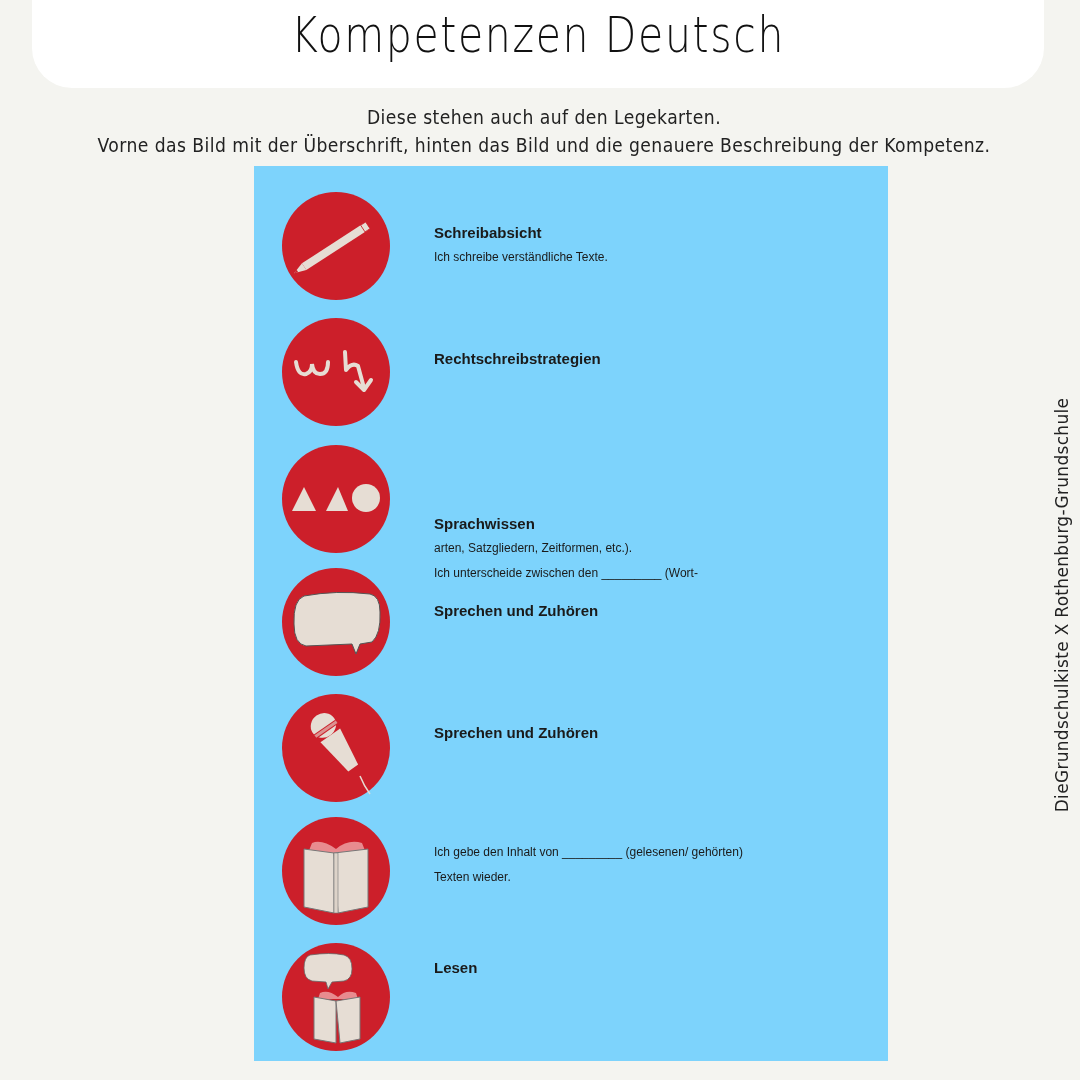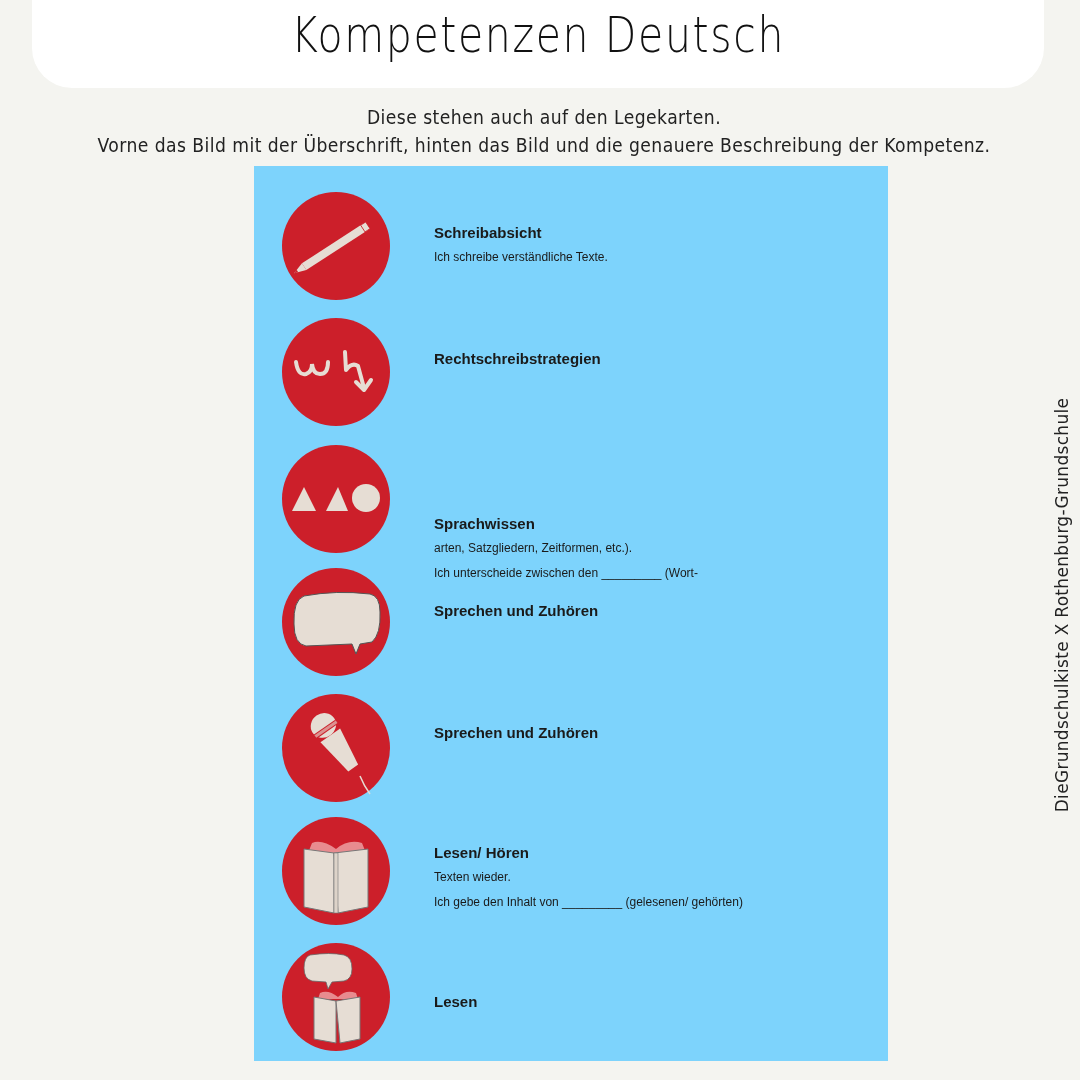--- a/index.html
+++ b/index.html
@@ -140,35 +140,34 @@
   <div class="item" style="top:651px;">
     <div class="circle" style="top:0;">
       <svg viewBox="0 0 108 108">
         <path d="M30 26 Q40 22 54 32 Q66 22 80 26 L84 36 L26 36 Z" fill="#e88b8f"></path>
         <polygon points="22,32 52,36 52,96 22,90" fill="#e6ddd4" stroke="#777" stroke-width="1"></polygon>
         <polygon points="52,36 86,32 86,90 56,96" fill="#e6ddd4" stroke="#777" stroke-width="1"></polygon>
         <rect x="52" y="36" width="4" height="60" fill="#ddd3c9" stroke="#777" stroke-width="0.6"></rect>
       </svg>
     </div>
     <div class="text" style="top:23px;">
-      <span class="item-title">Lesen/ Hören</span>
+      <span class="item-desc">Ich gebe den Inhalt von _________ (gelesenen/ gehörten)</span>
       <span class="item-desc">Texten wieder.</span>
-      <span class="item-desc">Ich gebe den Inhalt von _________ (gelesenen/ gehörten)</span>
     </div>
   </div>
 
   <div class="item" style="top:777px;">
     <div class="circle" style="top:0;">
       <svg viewBox="0 0 108 108">
         <path d="M28 12 Q48 9 62 12 Q70 14 70 26 Q70 36 62 38 L50 39 L46 46 L44 39 L30 38 Q22 36 22 25 Q22 14 28 12 Z" fill="#e6ddd4" stroke="#666" stroke-width="0.8"></path>
         <path d="M38 50 Q46 46 56 54 Q64 46 74 50 L76 56 L36 56 Z" fill="#e88b8f"></path>
         <polygon points="32,54 54,58 54,100 32,96" fill="#e6ddd4" stroke="#777" stroke-width="1"></polygon>
         <polygon points="54,58 78,54 78,96 58,100" fill="#e6ddd4" stroke="#777" stroke-width="1"></polygon>
       </svg>
     </div>
-    <div class="text" style="top:46px;">
+    <div class="text" style="top:12px;">
       <span class="item-title">Lesen</span>
     </div>
   </div>
 
 </div>
 
 <div class="side-credit">DieGrundschulkiste X Rothenburg-Grundschule</div>
 
 </body></html>

